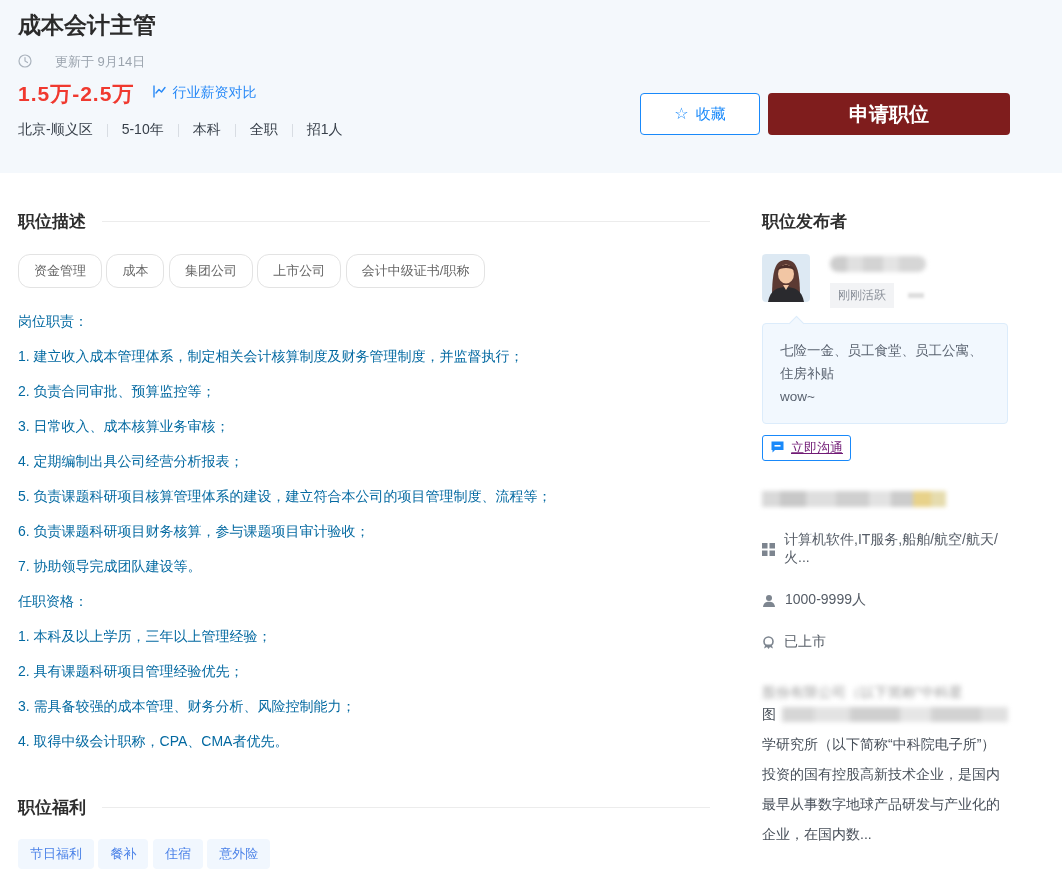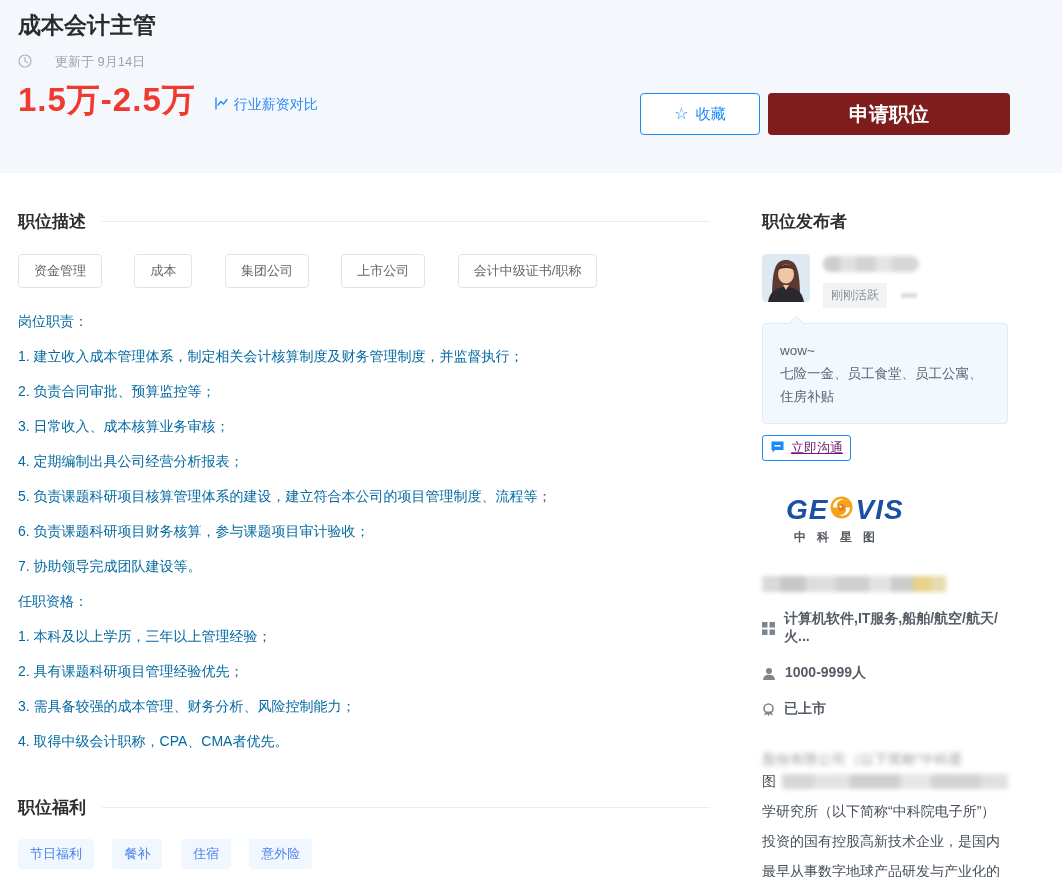--- a/index.html
+++ b/index.html
@@ -8,49 +8,49 @@
     width:1062px; height:877px; overflow:hidden;
     background:#ffffff;
     font-family:"Liberation Sans", sans-serif;
     color:#333;
   }
   
   .band { position:relative; background:#f4f8fc; padding:10px 18px 24px 18px; height:173px; }
   .job-title { font-size:23px; font-weight:bold; color:#2b2b2b; margin:0; }
   .updated-row { display:flex; align-items:center; gap:23px; margin-top:12px; color:#9aa3ad; font-size:13px; }
   .salary-row { display:flex; align-items:flex-end; gap:18px; margin-top:12px; }
-  .salary { font-size:33px; font-weight:bold; color:#f0392f; letter-spacing:1px; line-height:1; }
+  .salary { font-size:21px; font-weight:bold; color:#f0392f; letter-spacing:1px; line-height:1; }
   .compare-link { display:flex; align-items:center; gap:5px; color:#2789f7; font-size:14px; cursor:pointer; padding-bottom:2px; }
   .meta-row { display:flex; align-items:center; margin-top:17px; font-size:14px; color:#38404a; }
   .meta-sep { width:1px; height:13px; background:#d8dde3; margin:0 14px; }
   .actions { position:absolute; top:93px; right:52px; display:flex; gap:8px; }
   .fav-btn { width:120px; height:42px; background:#fff; border:1px solid #1989fa; border-radius:4px;
              color:#1989fa; font-size:15px; display:flex; align-items:center; justify-content:center; gap:7px; cursor:pointer; }
   .fav-star { font-size:16px; line-height:1; }
   .apply-btn { width:242px; height:42px; background:#7f1d1d; border:none; border-radius:4px;
                color:#fff; font-size:20px; font-weight:bold; display:flex; align-items:center; justify-content:center; cursor:pointer; }
   
   .main { display:flex; padding:37px 18px 0 18px; }
   .left-col { width:692px; flex:none; }
   .right-col { width:246px; flex:none; margin-left:52px; display:flex; flex-direction:column; }
   .section-head { display:flex; align-items:center; gap:16px; }
   .section-title { font-size:17px; font-weight:bold; color:#2e2e2e; white-space:nowrap; }
   .section-rule { flex:1; height:1px; background:#ececec; }
   .skill-tags { margin-top:21px; }
   .skill-tag { display:inline-block; border:1px solid #e3e3e3; color:#666; font-size:13px;
-               padding:7px 15px; margin-right:28px; background:#fff; border-radius:4px; }
+               padding:7px 15px; margin-right:0; background:#fff; border-radius:12px; }
   .desc-lines { margin-top:16px; font-size:14px; color:#0369a1; }
   .desc-lines p { margin:0; line-height:35px; }
   .benefits-block { margin-top:37px; }
   .benefit-tags { margin-top:20px; }
   .benefit-tag { display:inline-block; background:#f1f7fe; color:#4b82e8; font-size:13px;
-                 padding:6px 12px; margin-right:14px; border-radius:4px; }
+                 padding:6px 12px; border-radius:4px; }
   
   .publisher-head { font-size:17px; font-weight:bold; color:#2e2e2e; }
-  .profile { display:flex; margin-top:21px; }
+  .profile { display:flex; margin-top:21px;gap:7px; }
   .avatar { width:48px; height:48px; border-radius:4px; overflow:hidden; flex:none; }
   .profile-info { margin-left:13px; padding-top:2px; }
   .name-blur { width:96px; height:16px; border-radius:8px; filter:blur(2px);
                background:linear-gradient(90deg,#cdcdcd 0 18%,#e0e0e0 18% 34%,#d3d3d3 34% 55%,#e4e4e4 55% 72%,#d6d6d6 72% 100%); }
   .active-row { display:flex; align-items:center; margin-top:11px; }
   .active-badge { background:#f2f3f5; color:#8a9099; font-size:12px; padding:4px 8px; }
   .mini-blur { width:16px; height:5px; background:#dcdcdc; filter:blur(1.5px); margin-left:14px; }
   .bubble { position:relative; margin-top:15px; background:#f2f8fe; border:1px solid #dcecfb;
             border-radius:4px; padding:15px 17px; font-size:13.5px; color:#5a6370; line-height:23px; }
   .bubble:before { content:""; position:absolute; top:-6px; left:28px; width:10px; height:10px;
@@ -60,21 +60,21 @@
               background:#fff; border:1px solid #1989fa; border-radius:3px; padding:3px 7px;
               color:#701a75; font-size:13px; cursor:pointer; }
   .chat-btn span { text-decoration:underline; }
   .logo-block { margin-top:34px; padding-left:24px; }
   .logo-line { display:flex; align-items:center; }
   .logo-letters { font-size:28px; font-weight:bold; font-style:italic; color:#1d4fa3; letter-spacing:1px; line-height:1; }
   .logo-swirl { margin:0 1px; }
   .logo-sub { margin-top:5px; font-size:12px; font-weight:bold; color:#555a60; letter-spacing:11px; padding-left:8px; }
   .company-name-blur { margin-top:30px; height:16px; width:184px; filter:blur(2px);
       background:linear-gradient(90deg,#d9d9d9 0 10%,#c8c8c8 10% 24%,#dedede 24% 40%,#cfcfcf 40% 58%,#e2e2e2 58% 70%,#cccccc 70% 82%,#e8d28a 82% 92%,#e6dcae 92% 100%); }
-  .info-row { display:flex; align-items:center; gap:9px; margin-top:18px; font-size:14px; color:#555c66;font-weight:bold; }
+  .info-row { display:flex; align-items:center; gap:9px; margin-top:24px; font-size:14px; color:#555c66; }
   .info-icon { flex:none; display:flex; }
   .intro { margin-top:26px; font-size:14px; color:#474f59; line-height:30px; }
   .intro-blur-line { height:22px; overflow:hidden; filter:blur(2.5px); color:#9b9b9b; white-space:nowrap; }
   .intro-mixed { display:flex; align-items:center; height:30px; }
   .intro-blur-bar { height:15px; flex:1; margin-left:6px; filter:blur(2.5px);
       background:linear-gradient(90deg,#d6d6d6 0 14%,#e3e3e3 14% 30%,#cfcfcf 30% 52%,#e6e6e6 52% 66%,#d2d2d2 66% 88%,#e0e0e0 88% 100%); }
 </style>
 </head>
 <body>
 
@@ -97,20 +97,31 @@
       <span class="icon">
         <svg width="15" height="15" viewBox="0 0 15 15">
             <path d="M2 1.5 V13.5" stroke="#2789f7" stroke-width="1.4" fill="none"></path>
             <path d="M4 9 L7 5.5 L9.5 8 L13 3.5" stroke="#2789f7" stroke-width="1.4" fill="none" stroke-linecap="round" stroke-linejoin="round"></path>
           </svg>
       </span>
       <span>行业薪资对比</span>
     </span>
   </div>
 
+  <div class="meta-row">
+    <span>北京-顺义区</span>
+    <span class="meta-sep"></span>
+    <span>5-10年</span>
+    <span class="meta-sep"></span>
+    <span>本科</span>
+    <span class="meta-sep"></span>
+    <span>全职</span>
+    <span class="meta-sep"></span>
+    <span>招1人</span>
+  </div>
 
   <div class="actions">
     <button class="fav-btn">
       <span class="fav-star">☆</span>
       <span>收藏</span>
     </button>
     <button class="apply-btn">申请职位</button>
   </div>
 </div>
 
@@ -180,50 +191,34 @@
       <div class="profile-info">
         <div class="name-blur"></div>
         <div class="active-row">
           <span class="active-badge">刚刚活跃</span>
           <span class="mini-blur"></span>
         </div>
       </div>
     </div>
 
     <div class="bubble">
+      <div>七险一金、员工食堂、员工公寓、住房补贴</div>
       <div>wow~</div>
-      <div>七险一金、员工食堂、员工公寓、住房补贴</div>
     </div>
 
     <button class="chat-btn">
       <span class="icon">
         <svg width="15" height="14" viewBox="0 0 15 14">
             <path d="M1.5 1.5 h12 v8.5 h-8.5 l-2.5 2.5 v-2.5 h-1 Z" fill="#1989fa"></path>
             <rect x="4.5" y="5" width="6" height="1.6" fill="#ffffff"></rect>
           </svg>
       </span>
       <span>立即沟通</span>
     </button>
 
-    <div class="logo-block">
-      <div class="logo-line">
-        <span class="logo-letters">GE</span>
-        <span class="logo-swirl">
-          <svg width="25" height="25" viewBox="0 0 25 25">
-            <circle cx="12.5" cy="12.5" r="11" fill="#f5a31c"></circle>
-            <path d="M4 12.5 C4 6 10 3 15 4.5 C9 5 7 9 8.5 12.5 Z" fill="#ffffff"></path>
-            <path d="M21 12.5 C21 19 15 22 10 20.5 C16 20 18 16 16.5 12.5 Z" fill="#ffffff"></path>
-            <circle cx="12.5" cy="12.5" r="3.4" fill="#e5821a"></circle>
-            <circle cx="11.6" cy="11.6" r="1.2" fill="#ffffff"></circle>
-          </svg>
-        </span>
-        <span class="logo-letters">VIS</span>
-      </div>
-      <div class="logo-sub">中科星图</div>
-    </div>
 
     <div class="company-name-blur"></div>
 
     <div class="info-row">
       <span class="info-icon">
         <svg width="13" height="13" viewBox="0 0 13 13">
             <rect x="0" y="0" width="5.5" height="5.5" fill="#7d858f"></rect>
             <rect x="7.5" y="0" width="5.5" height="5.5" fill="#7d858f"></rect>
             <rect x="0" y="7.5" width="5.5" height="5.5" fill="#7d858f"></rect>
             <rect x="7.5" y="7.5" width="5.5" height="5.5" fill="#7d858f"></rect>

